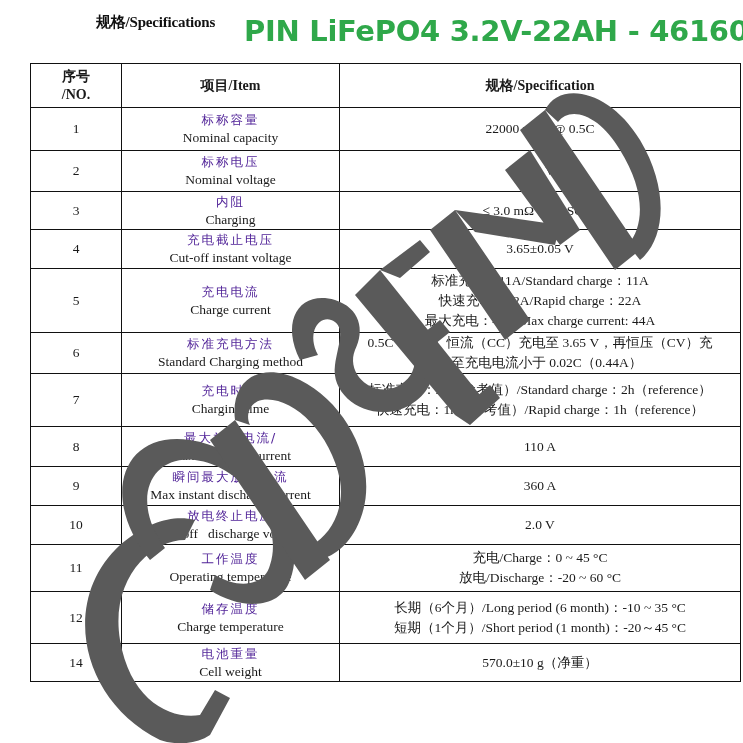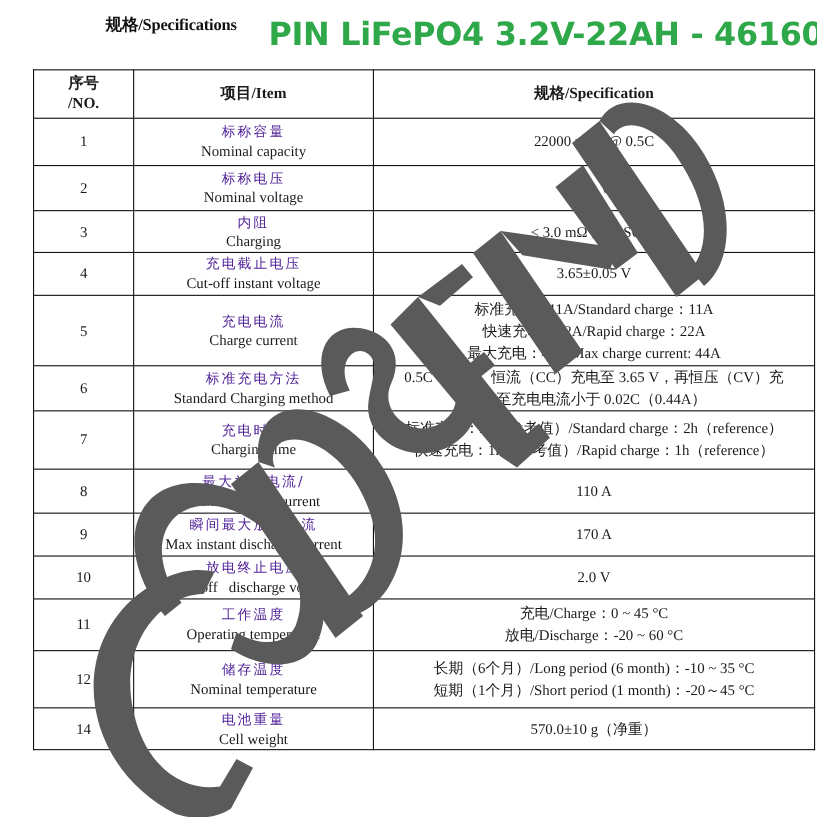--- a/index.html
+++ b/index.html
@@ -188,21 +188,21 @@
           <span class="spec-line">110 A</span>
         </td>
       </tr>
       <tr style="height: 39px;">
         <td>9</td>
         <td>
           <span class="zh">瞬间最大放电电流</span>
           <span class="en" style="white-space: pre;">Max instant discharge current</span>
         </td>
         <td>
-          <span class="spec-line">170 A</span>
+          <span class="spec-line">360 A</span>
         </td>
       </tr>
       <tr style="height: 39px; margin-left: 29px;">
         <td>10</td>
         <td>
           <span class="zh">放电终止电压</span>
           <span class="en" style="white-space: pre;">Cut-off   discharge voltage</span>
         </td>
         <td>
           <span class="spec-line">2.0 V</span>
@@ -216,21 +216,21 @@
         </td>
         <td>
           <span class="spec-line spaced">充电/Charge：0 ~ 45 °C</span>
           <span class="spec-line spaced">放电/Discharge：-20 ~ 60 °C</span>
         </td>
       </tr>
       <tr style="height: 52px;">
         <td>12</td>
         <td>
           <span class="zh">储存温度</span>
-          <span class="en" style="white-space: pre;">Nominal temperature</span>
+          <span class="en" style="white-space: pre;">Charge temperature</span>
         </td>
         <td>
           <span class="spec-line spaced">长期（6个月）/Long period (6 month)：-10 ~ 35 °C</span>
           <span class="spec-line spaced">短期（1个月）/Short period (1 month)：-20～45 °C</span>
         </td>
       </tr>
       <tr style="height: 38px;">
         <td>14</td>
         <td>
           <span class="zh">电池重量</span>

